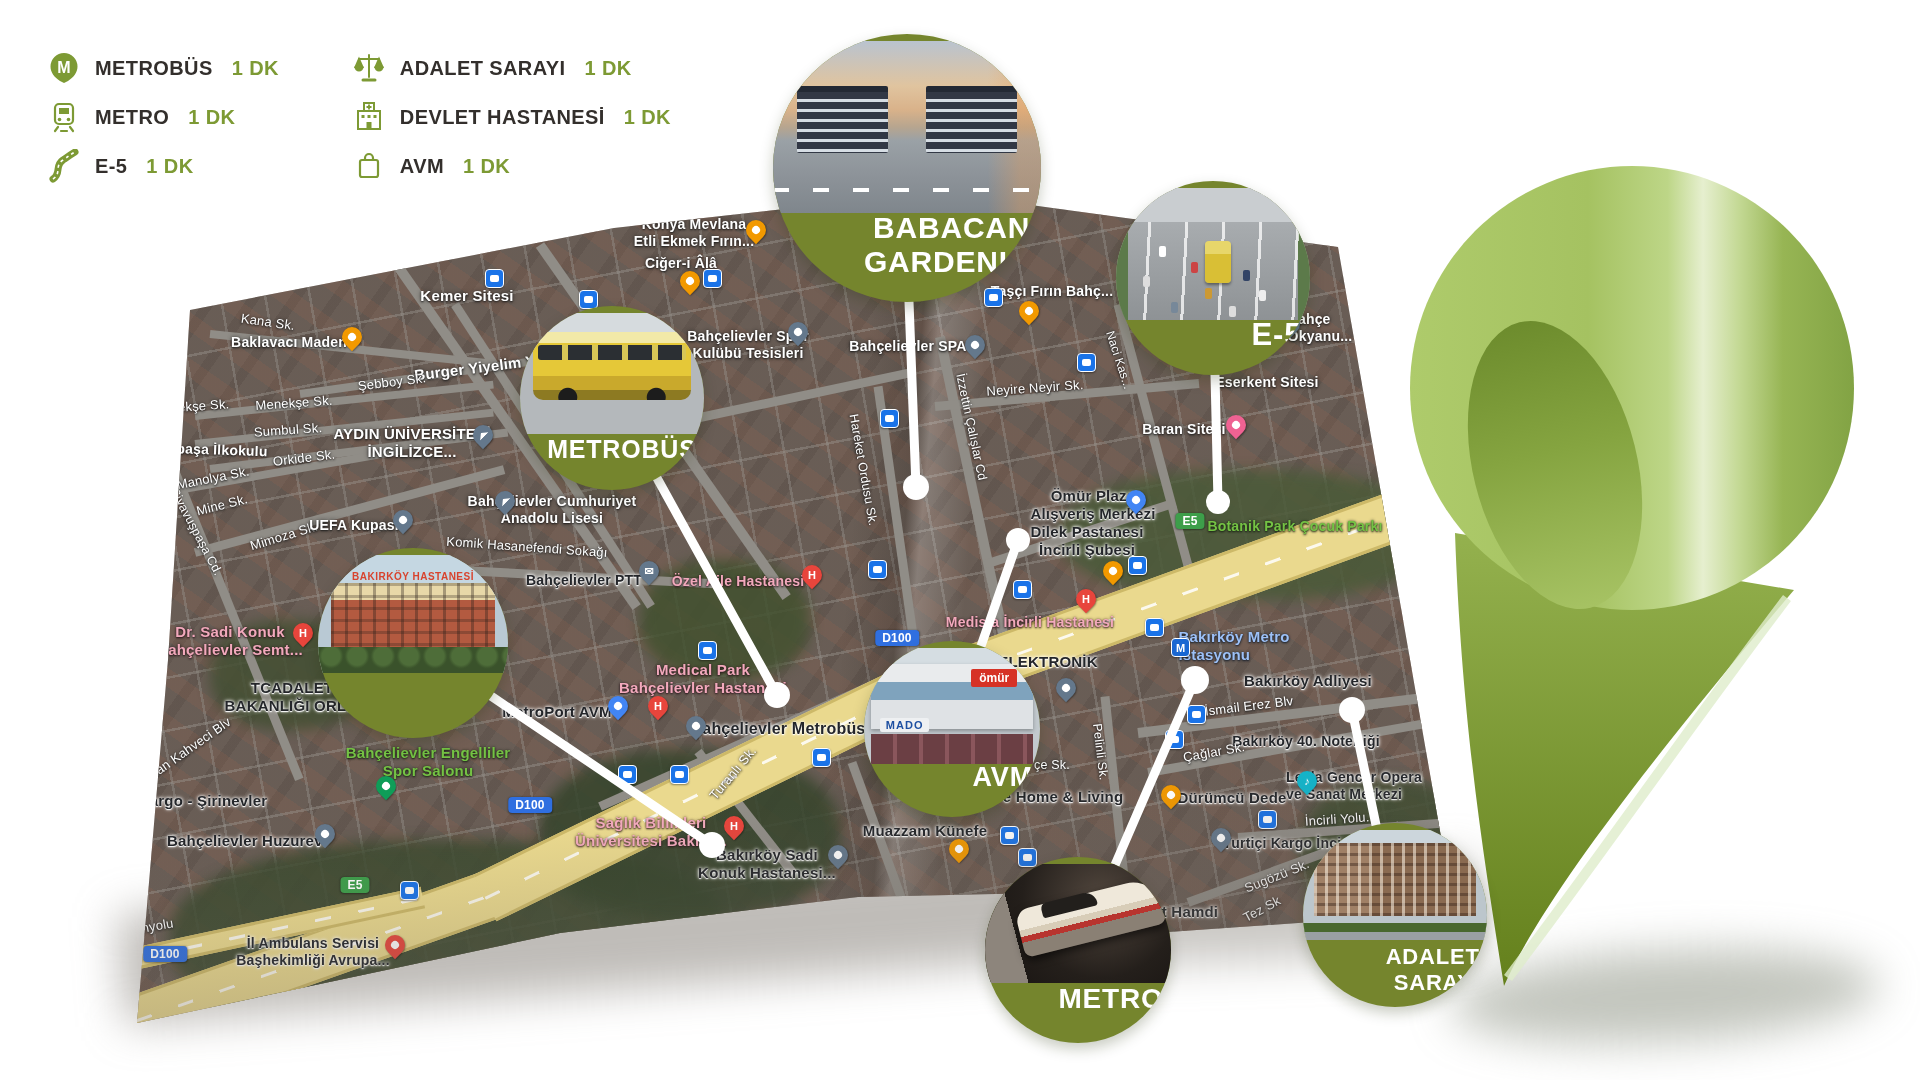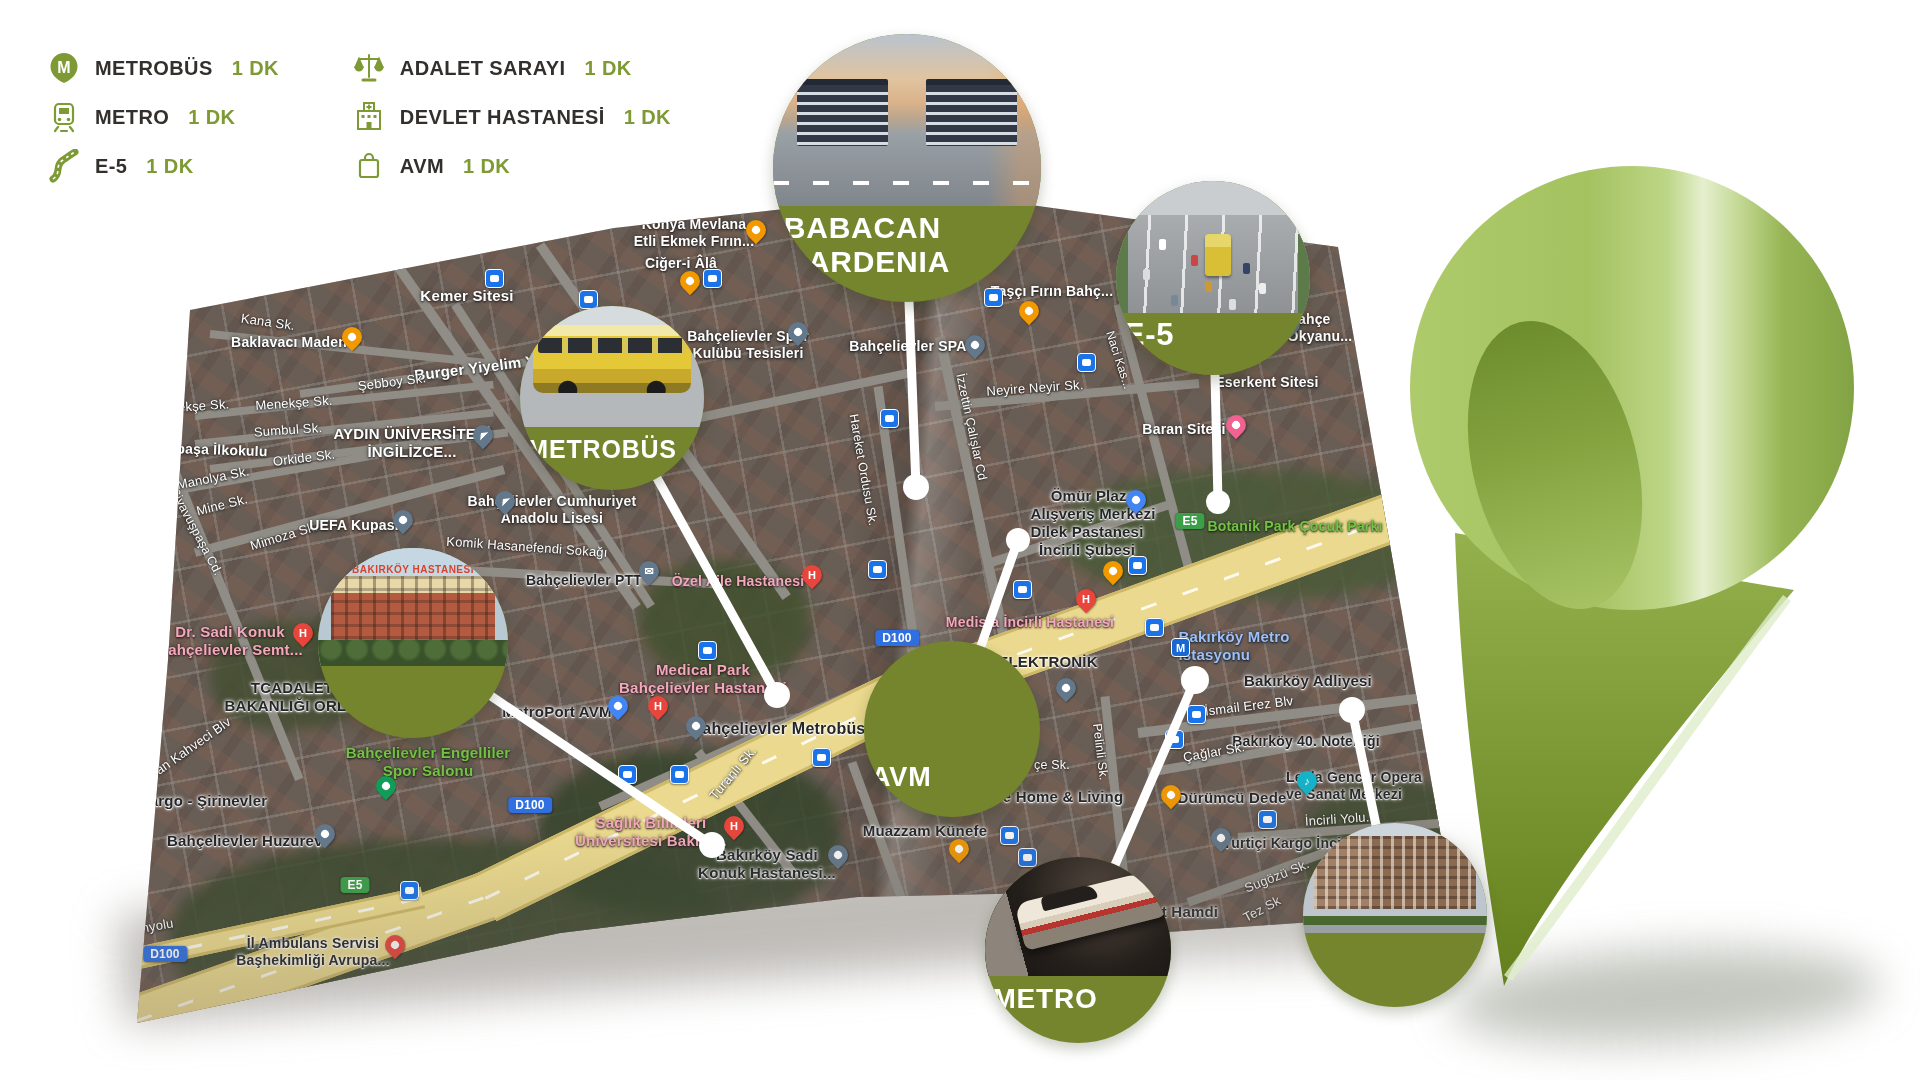--- a/index.html
+++ b/index.html
@@ -74,22 +74,22 @@
   .pin-blue-m{background:#1967d2;color:#fff;font-size:11px;font-weight:700;}
   .pin-red-m{width:13px;height:13px;border-radius:50%;background:#e53935;border:2px solid #fff;
       box-shadow:0 1px 2px rgba(0,0,0,.4);}
 
   
   .connectors{position:absolute;inset:0;z-index:3;pointer-events:none;}
 
   
   .callout{position:absolute;border-radius:50%;background:#75852d;overflow:hidden;z-index:5;
      box-shadow:0 6px 14px rgba(40,50,10,.25);}
-  .photo{position:absolute;left:0;top:0;width:100%;}
-  .clabel{position:absolute;left:4%;right:4%;text-align:left;color:#fff;font-weight:700;
+  .photo{position:absolute;left:0;top:7px;width:100%;}
+  .clabel{position:absolute;left:4%;right:4%;text-align:right;color:#fff;font-weight:700;
      letter-spacing:.8px;line-height:1.15;white-space:pre-line;}
   .caption{position:absolute;white-space:nowrap;}
 
   .p-babacan{height:64%;background:
      linear-gradient(90deg, transparent 0 80%, rgba(235,160,90,.35) 92%),
      linear-gradient(180deg,#b9c3cf 0%,#e0c49f 26%,#d9b28a 40%,#b7a58f 50%,#9aa1a6 58%,#8d9399 78%,#7f868c 100%);
      background-image:
        repeating-linear-gradient(90deg,#fff 0 16px, transparent 16px 40px),
        linear-gradient(90deg, transparent 0 80%, rgba(235,160,90,.35) 92%),
        linear-gradient(180deg,#b9c3cf 0%,#e0c49f 26%,#d9b28a 40%,#b7a58f 50%,#9aa1a6 58%,#8d9399 78%,#7f868c 100%);
@@ -475,28 +475,34 @@
       <div class="callout" style="left: 1116px; top: 181px; width: 194px; height: 194px;">
         <div class="photo p-e5"></div>
         <div class="clabel" style="top: 70%; font-size: 31px;">E-5</div>
       </div>
       <div class="callout" style="left: 318px; top: 548px; width: 190px; height: 190px;">
         <div class="photo p-devlet">
           <div class="caption" id="cap-devlet-0">BAKIRKÖY HASTANESİ</div>
         </div>
       </div>
       <div class="callout" style="left: 864px; top: 641px; width: 176px; height: 176px;">
+        <div class="photo p-avm">
+          <div class="caption" id="cap-avm-0">ömür</div>
+          <div class="caption" id="cap-avm-1">MADO</div>
+        </div>
         <div class="clabel" style="top: 69%; font-size: 27px;">AVM</div>
       </div>
       <div class="callout" style="left: 985px; top: 857px; width: 186px; height: 186px;">
         <div class="photo p-metro"></div>
         <div class="clabel" style="top: 68%; font-size: 28px;">METRO</div>
       </div>
       <div class="callout" style="left: 1303px; top: 823px; width: 184px; height: 184px;">
         <div class="photo p-adalet"></div>
+        <div class="clabel" style="top: 66%; font-size: 22px;">ADALET
+SARAYI</div>
       </div>
     </div>
 
   <svg class="pin3d" viewBox="0 0 500 910">
     <defs>
       <linearGradient id="gHead" x1="0" y1="0" x2="1" y2="0">
         <stop offset="0" stop-color="#aecb6b"></stop>
           <stop offset=".40" stop-color="#a5c261"></stop>
         <stop offset=".58" stop-color="#bdd687"></stop>
           <stop offset=".66" stop-color="#e6efcf"></stop>

